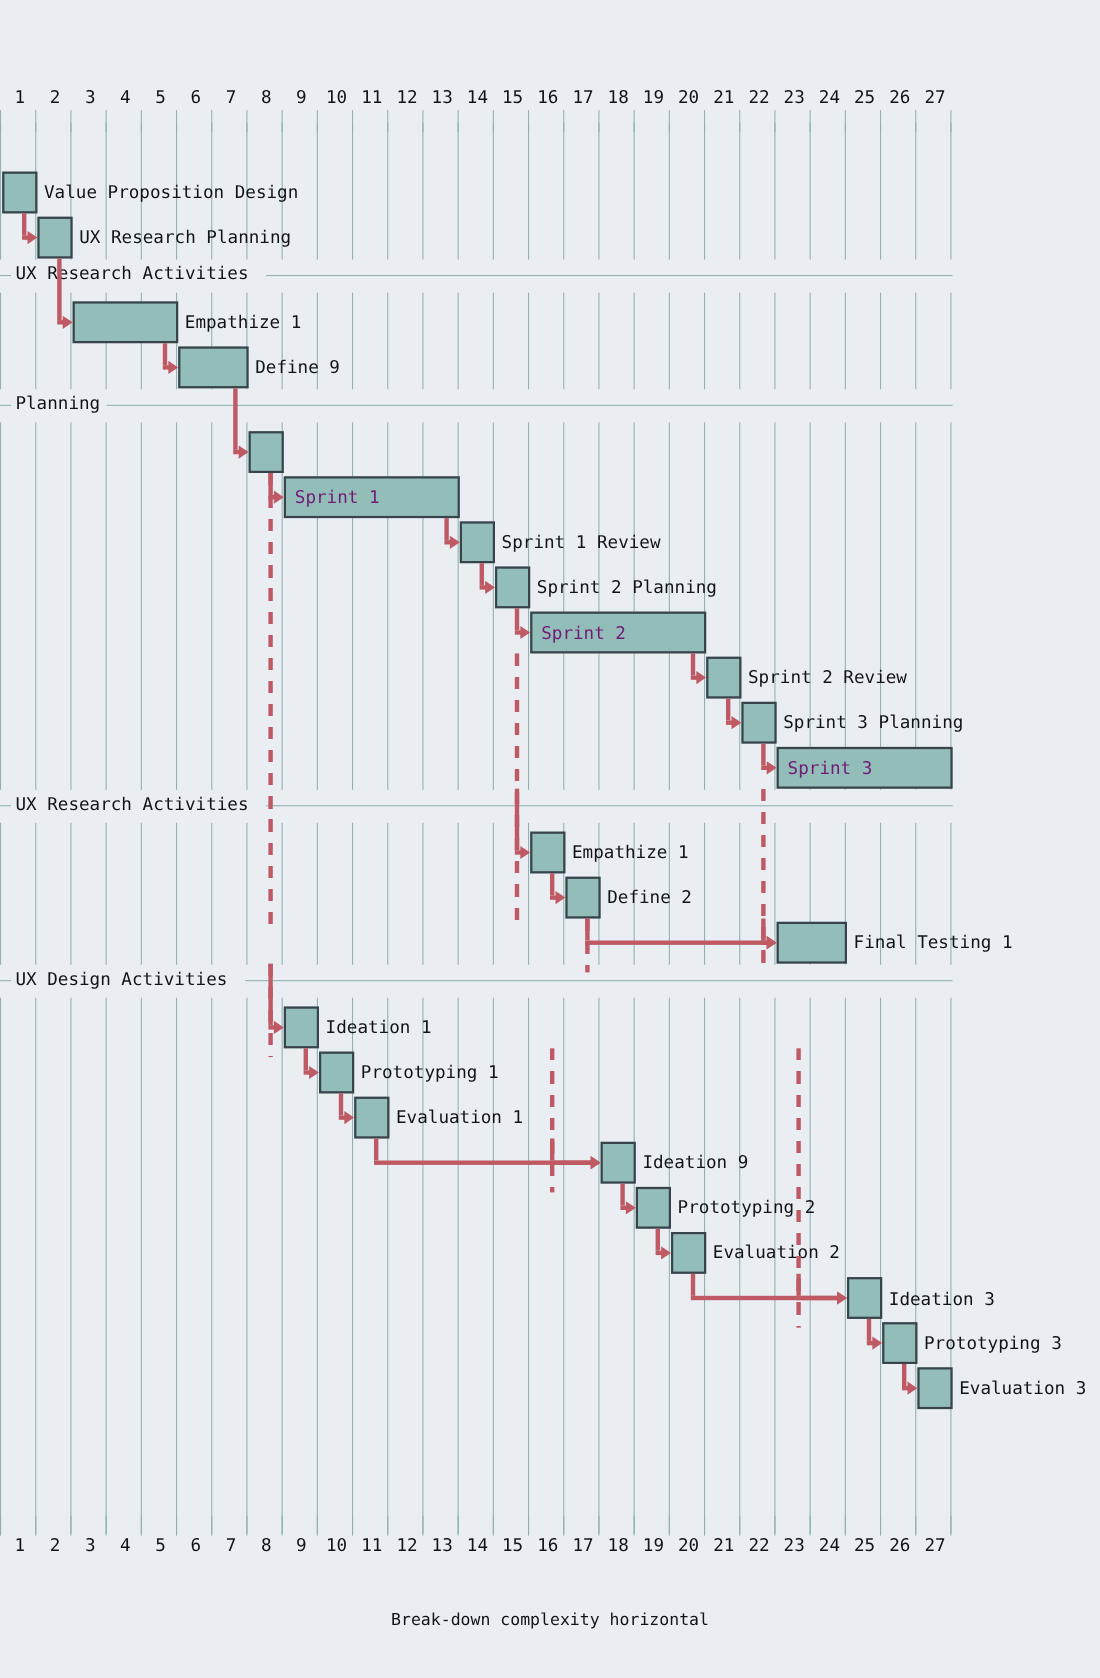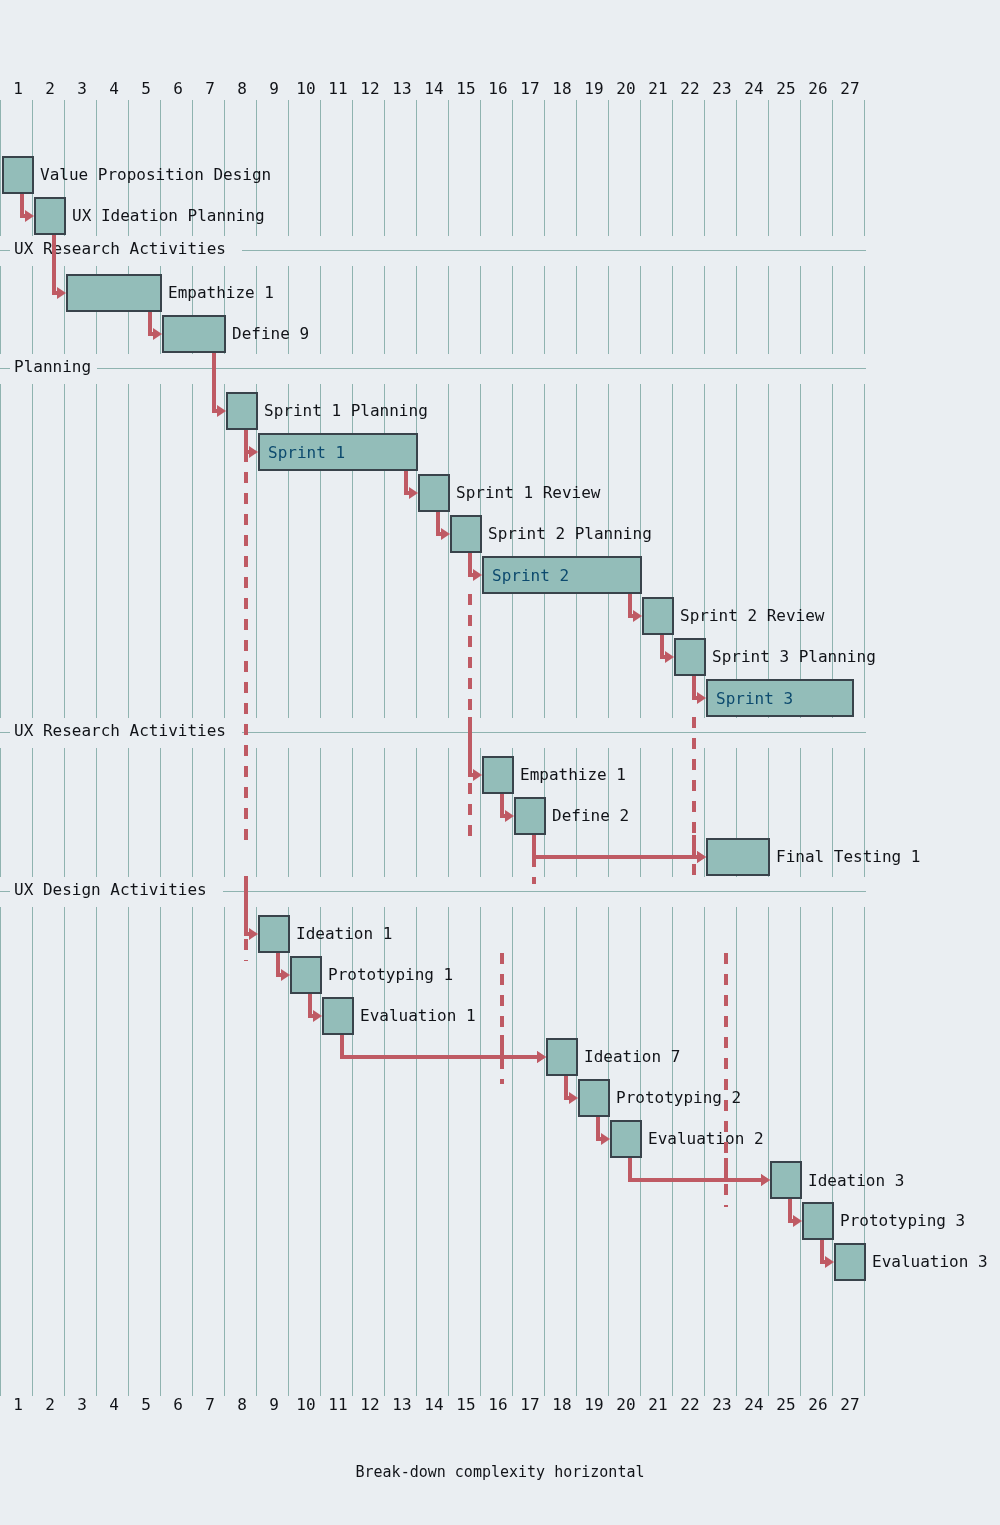--- a/index.html
+++ b/index.html
@@ -135,21 +135,21 @@
     background: #93bdb9;
     border: 2px solid #39434b;
     box-sizing: border-box;
   }
   .bar-inner-label {
     position: absolute;
     left: 8px;
     top: 50%;
     transform: translateY(-50%);
     font-size: 16px;
-    color: #0c4a6e;
+    color: #701a75;
     white-space: nowrap;
   }
   .bar-out-label {
     position: absolute;
     font-size: 16px;
     color: #111318;
     white-space: nowrap;
     line-height: 38px;
     height: 38px;
   }
@@ -273,21 +273,21 @@
         <div class="gridline" style="left: 672px;"></div>
         <div class="gridline" style="left: 704px;"></div>
         <div class="gridline" style="left: 736px;"></div>
         <div class="gridline" style="left: 768px;"></div>
         <div class="gridline" style="left: 800px;"></div>
         <div class="gridline" style="left: 832px;"></div>
         <div class="gridline" style="left: 864px;"></div>
         <div class="bar" style="left: 2px; top: 43.5px; width: 32px;"></div>
         <div class="bar-out-label" style="left: 40px; top: 43.5px;">Value Proposition Design</div>
         <div class="bar" style="left: 34px; top: 84.5px; width: 32px;"></div>
-        <div class="bar-out-label" style="left: 72px; top: 84.5px;">UX Ideation Planning</div>
+        <div class="bar-out-label" style="left: 72px; top: 84.5px;">UX Research Planning</div>
         <div class="dep-v" style="left: 20px; top: 81.5px; height: 20px;"></div>
         <div class="dep-h" style="left: 20px; top: 101.5px; width: 6px;"></div>
         <div class="dep-arrow" style="left: 25px; top: 97.5px;"></div>
         <div class="section-header" style="top: 124px;">
           <div class="sh-tick"></div>
           <div class="sh-label">UX Research Activities</div>
           <div class="sh-rule" style="left: 242.08px; width: 623.92px;"></div>
         </div>
         <div class="bar" style="left: 66px; top: 161.5px; width: 96px;"></div>
         <div class="bar-out-label" style="left: 168px; top: 161.5px;">Empathize 1</div>
@@ -295,21 +295,20 @@
         <div class="bar-out-label" style="left: 232px; top: 202.5px;">Define 9</div>
         <div class="dep-v" style="left: 148px; top: 199.5px; height: 20px;"></div>
         <div class="dep-h" style="left: 148px; top: 219.5px; width: 6px;"></div>
         <div class="dep-arrow" style="left: 153px; top: 215.5px;"></div>
         <div class="section-header" style="top: 242px;">
           <div class="sh-tick"></div>
           <div class="sh-label">Planning</div>
           <div class="sh-rule" style="left: 97.48px; width: 768.52px;"></div>
         </div>
         <div class="bar" style="left: 226px; top: 279.5px; width: 32px;"></div>
-        <div class="bar-out-label" style="left: 264px; top: 279.5px;">Sprint 1 Planning</div>
         <div class="bar" style="left: 258px; top: 320.5px; width: 160px;">
           <div class="bar-inner-label">Sprint 1</div>
         </div>
         <div class="dep-v" style="left: 244px; top: 317.5px; height: 20px;"></div>
         <div class="dep-h" style="left: 244px; top: 337.5px; width: 6px;"></div>
         <div class="dep-arrow" style="left: 249px; top: 333.5px;"></div>
         <div class="bar" style="left: 418px; top: 361.5px; width: 32px;"></div>
         <div class="bar-out-label" style="left: 456px; top: 361.5px;">Sprint 1 Review</div>
         <div class="dep-v" style="left: 404px; top: 358.5px; height: 20px;"></div>
         <div class="dep-h" style="left: 404px; top: 378.5px; width: 6px;"></div>
@@ -328,21 +327,21 @@
         <div class="bar" style="left: 642px; top: 484.5px; width: 32px;"></div>
         <div class="bar-out-label" style="left: 680px; top: 484.5px;">Sprint 2 Review</div>
         <div class="dep-v" style="left: 628px; top: 481.5px; height: 20px;"></div>
         <div class="dep-h" style="left: 628px; top: 501.5px; width: 6px;"></div>
         <div class="dep-arrow" style="left: 633px; top: 497.5px;"></div>
         <div class="bar" style="left: 674px; top: 525.5px; width: 32px;"></div>
         <div class="bar-out-label" style="left: 712px; top: 525.5px;">Sprint 3 Planning</div>
         <div class="dep-v" style="left: 660px; top: 522.5px; height: 20px;"></div>
         <div class="dep-h" style="left: 660px; top: 542.5px; width: 6px;"></div>
         <div class="dep-arrow" style="left: 665px; top: 538.5px;"></div>
-        <div class="bar" style="left: 706px; top: 566.5px; width: 148px;">
+        <div class="bar" style="left: 706px; top: 566.5px; width: 160px;">
           <div class="bar-inner-label">Sprint 3</div>
         </div>
         <div class="dep-v" style="left: 692px; top: 563.5px; height: 20px;"></div>
         <div class="dep-h" style="left: 692px; top: 583.5px; width: 6px;"></div>
         <div class="dep-arrow" style="left: 697px; top: 579.5px;"></div>
         <div class="section-header" style="top: 606px;">
           <div class="sh-tick"></div>
           <div class="sh-label">UX Research Activities</div>
           <div class="sh-rule" style="left: 242.08px; width: 623.92px;"></div>
         </div>
@@ -369,21 +368,21 @@
         <div class="bar-out-label" style="left: 328px; top: 843.5px;">Prototyping 1</div>
         <div class="dep-v" style="left: 276px; top: 840.5px; height: 20px;"></div>
         <div class="dep-h" style="left: 276px; top: 860.5px; width: 6px;"></div>
         <div class="dep-arrow" style="left: 281px; top: 856.5px;"></div>
         <div class="bar" style="left: 322px; top: 884.5px; width: 32px;"></div>
         <div class="bar-out-label" style="left: 360px; top: 884.5px;">Evaluation 1</div>
         <div class="dep-v" style="left: 308px; top: 881.5px; height: 20px;"></div>
         <div class="dep-h" style="left: 308px; top: 901.5px; width: 6px;"></div>
         <div class="dep-arrow" style="left: 313px; top: 897.5px;"></div>
         <div class="bar" style="left: 546px; top: 925.5px; width: 32px;"></div>
-        <div class="bar-out-label" style="left: 584px; top: 925.5px;">Ideation 7</div>
+        <div class="bar-out-label" style="left: 584px; top: 925.5px;">Ideation 9</div>
         <div class="dep-v" style="left: 340px; top: 922.5px; height: 20px;"></div>
         <div class="dep-h" style="left: 340px; top: 942.5px; width: 198px;"></div>
         <div class="dep-arrow" style="left: 537px; top: 938.5px;"></div>
         <div class="bar" style="left: 578px; top: 966.5px; width: 32px;"></div>
         <div class="bar-out-label" style="left: 616px; top: 966.5px;">Prototyping 2</div>
         <div class="dep-v" style="left: 564px; top: 963.5px; height: 20px;"></div>
         <div class="dep-h" style="left: 564px; top: 983.5px; width: 6px;"></div>
         <div class="dep-arrow" style="left: 569px; top: 979.5px;"></div>
         <div class="bar" style="left: 610px; top: 1007.5px; width: 32px;"></div>
         <div class="bar-out-label" style="left: 648px; top: 1007.5px;">Evaluation 2</div>

